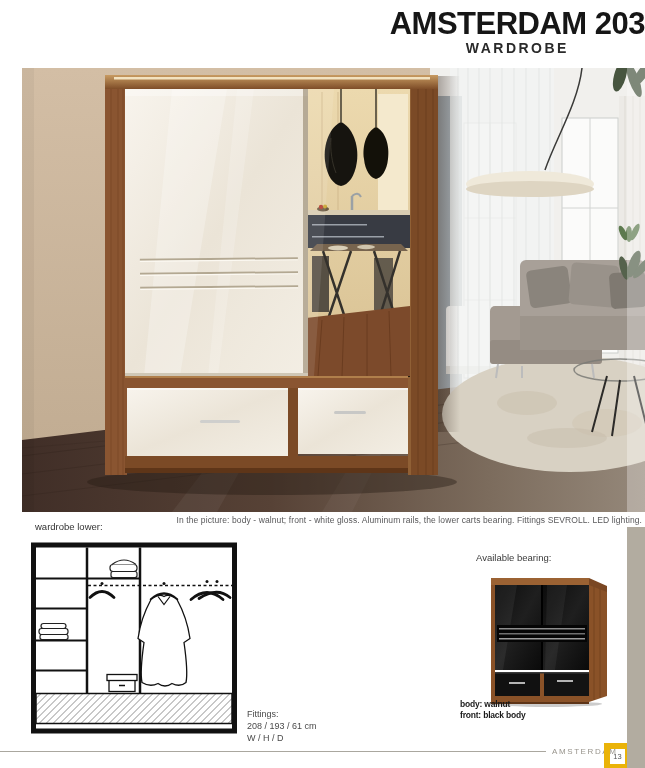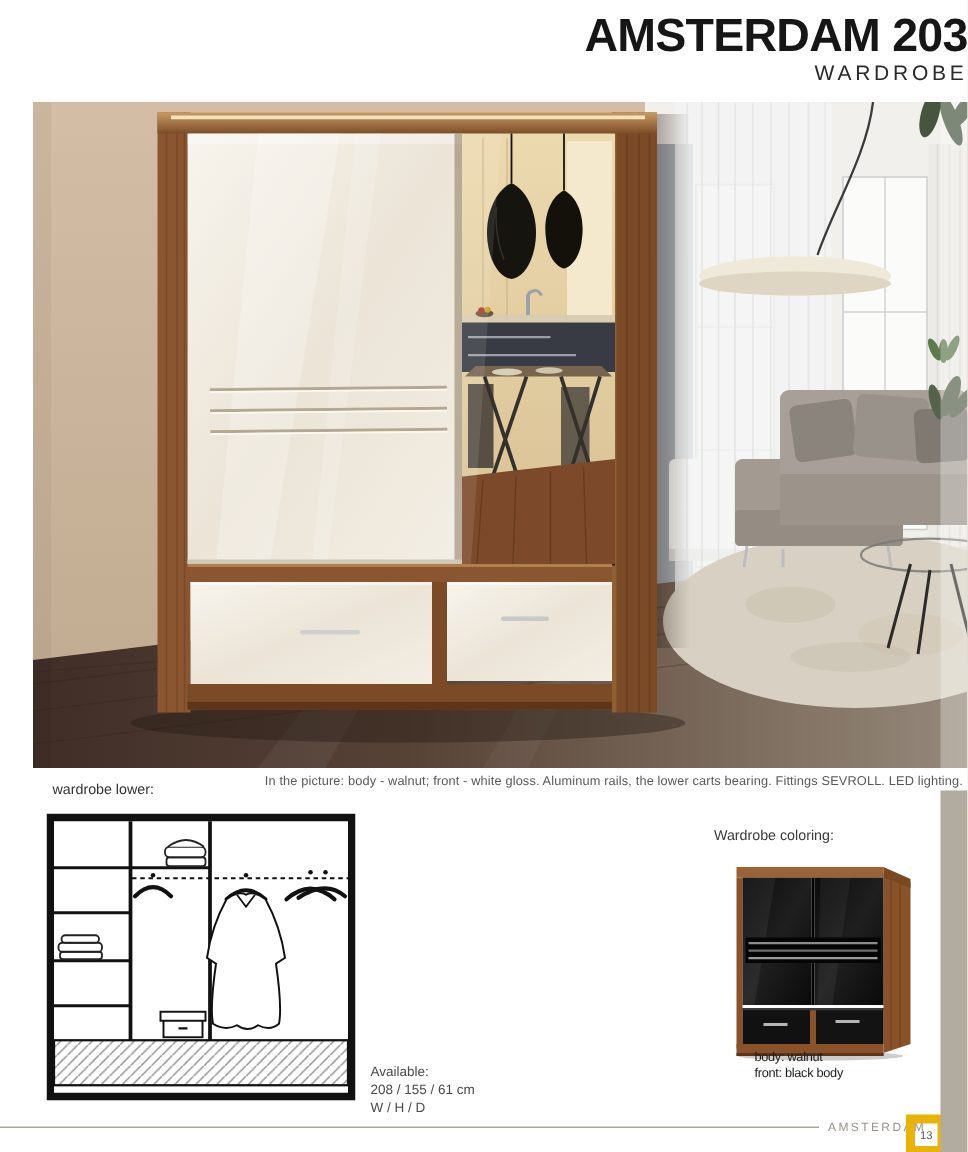--- a/index.html
+++ b/index.html
@@ -1,33 +1,33 @@
 <!DOCTYPE html>
 <html><head>
 <meta charset="utf-8">
 <style>
   html,body{margin:0;padding:0;background:#ffffff;}
   #page{position:relative;width:645px;height:768px;background:#ffffff;overflow:hidden;
         font-family:"Liberation Sans",sans-serif;padding-left:20px;}
   
   .hdr{position:absolute;top:8px;right:20px;text-align:right;}
   .hdr .title{font-size:31px;font-weight:bold;color:#161616;letter-spacing:-0.5px;line-height:32px;}
-  .hdr .subtitle{font-size:14px;font-weight:normal;color:#2a2a2a;letter-spacing:2.5px;line-height:16px;}
+  .hdr .subtitle{font-size:14px;font-weight:bold;color:#2a2a2a;letter-spacing:2.5px;line-height:16px;text-align:center;}
   
   .photo{position:absolute;left:22px;top:68px;width:623px;height:444px;overflow:hidden;background:#cbb69f;}
   .photo svg{display:block;}
   .caption{position:absolute;top:515px;right:23px;font-size:8.5px;color:#58585a;letter-spacing:0.1px;}
   
   .inside-label{position:absolute;left:35px;top:521px;font-size:9.5px;color:#333;}
   .diagram{position:absolute;left:31px;top:542px;width:206px;height:194px;}
   .dims{position:absolute;left:247px;top:708px;font-size:9px;color:#4a4a4a;line-height:12px;}
   
   .coloring-label{position:absolute;left:476px;top:552px;font-size:9.5px;color:#3a3a3a;}
   .swatch{position:absolute;left:487px;top:576px;width:124px;height:132px;}
-  .variant-labels{position:absolute;left:503px;top:699px;font-size:8.5px;font-weight:normal;
+  .variant-labels{position:absolute;left:460px;top:699px;font-size:8.5px;font-weight:bold;
                   color:#1a1a1a;line-height:10.5px;letter-spacing:-0.2px;}
   
   .footer-line{position:absolute;left:0;top:751px;width:546px;height:1px;background:#aaa79f;}
   .footer-cat{position:absolute;left:552px;top:747px;font-size:8px;letter-spacing:1.6px;color:#98948c;}
   .page-box{position:absolute;left:604px;top:743px;width:15px;height:15px;border:6px solid #eab308;
             font-size:7.5px;color:#555;display:flex;align-items:center;justify-content:center;}
   .side-strip{position:absolute;left:627px;top:527px;width:18px;height:241px;background:#b2aca0;}
 </style>
 </head>
 <body>
@@ -271,26 +271,26 @@
       <circle cx="176" cy="39" r="1.5" fill="#111"></circle>
         <circle cx="186" cy="39" r="1.5" fill="#111"></circle>
       <path d="M160,57 Q176,43 192,57" fill="none" stroke="#111" stroke-width="2.8" stroke-linecap="round"></path>
       <path d="M168,56 Q186,44 199,55" fill="none" stroke="#111" stroke-width="2.8" stroke-linecap="round"></path>
 
       <rect x="5" y="151" width="196" height="30" fill="url(#hatch)" stroke="#111" stroke-width="1.5"></rect>
     </svg>
   </div>
 
   <div class="dims">
-    <div>Available:</div>
-    <div>208 / 155 / 61 cm</div>
+    <div>Fittings:</div>
+    <div>208 / 193 / 61 cm</div>
     <div>W / H / D</div>
   </div>
 
-  <div class="coloring-label">Wardrobe coloring:</div>
+  <div class="coloring-label">Available bearing:</div>
   <div class="swatch">
     <svg width="124" height="132" viewBox="0 0 124 132">
       <defs>
         <linearGradient id="blackGloss" x1="0" y1="0" x2="1" y2="1">
           <stop offset="0" stop-color="#0c0c0c"></stop>
             <stop offset="0.5" stop-color="#1f1f1f"></stop>
             <stop offset="1" stop-color="#0a0a0a"></stop>
         </linearGradient>
       </defs>
       <ellipse cx="60" cy="128" rx="55" ry="3" fill="#000" opacity="0.2"></ellipse>

